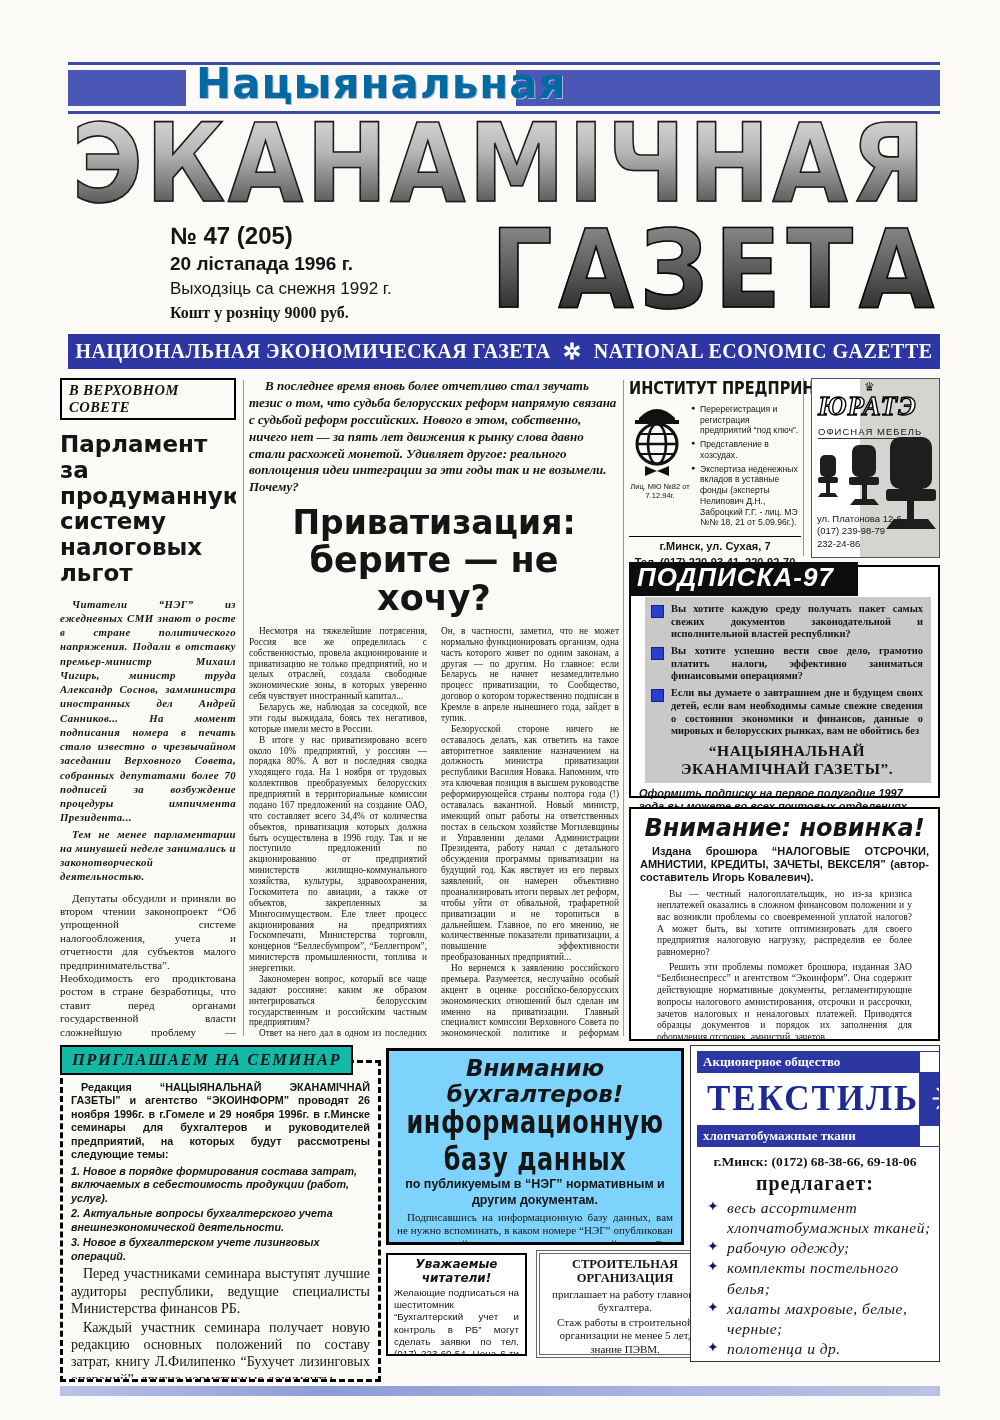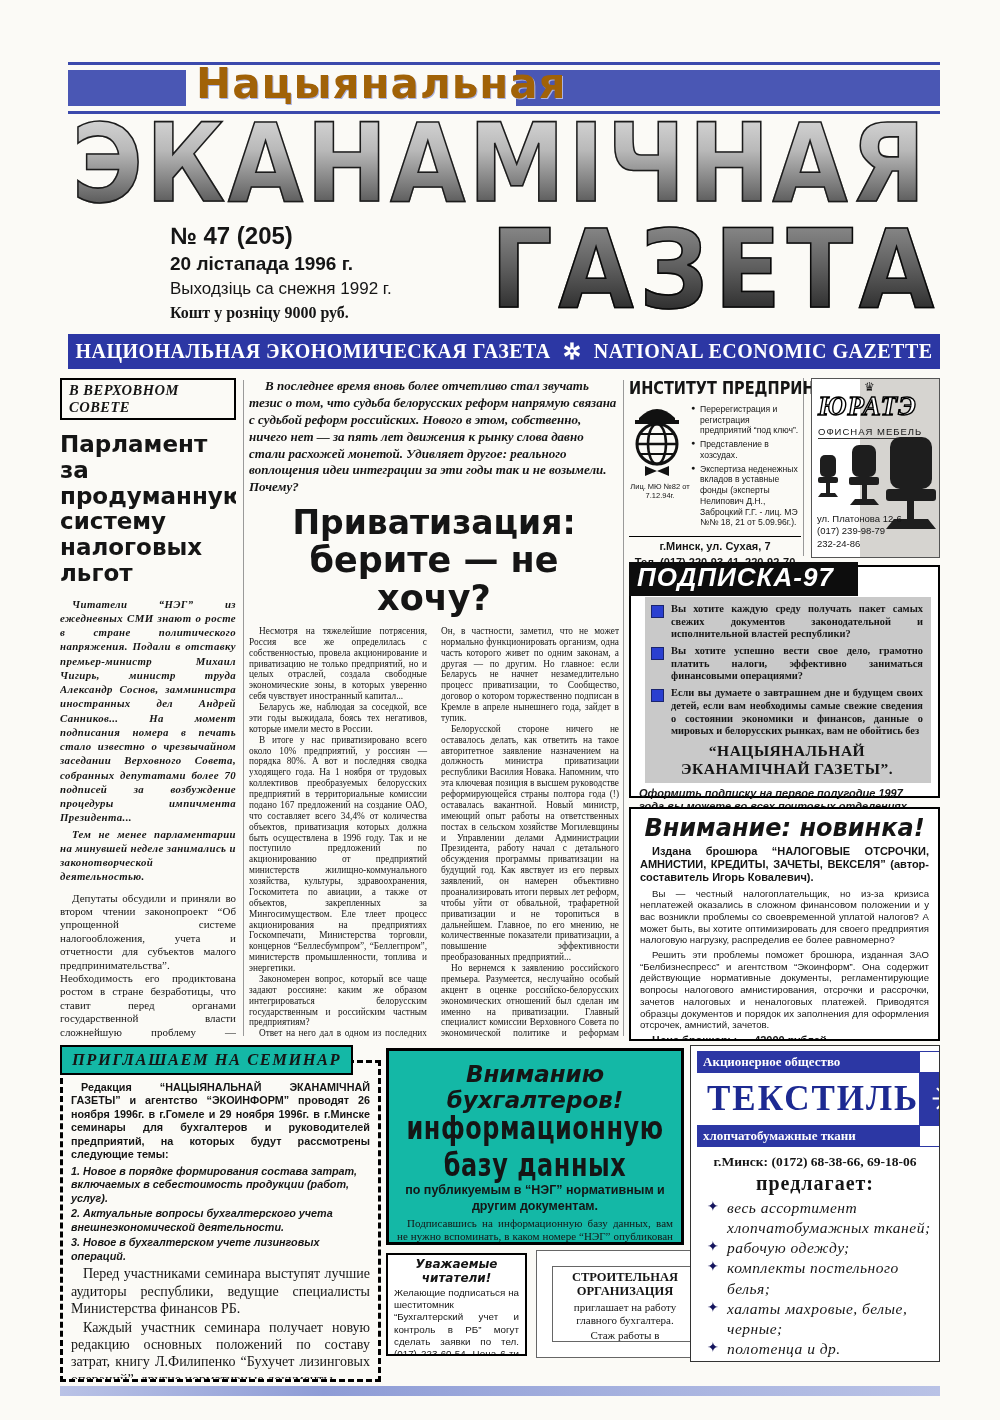--- a/index.html
+++ b/index.html
@@ -5,21 +5,21 @@
   html,body{margin:0;padding:0;background:#e8e6e0;}
   .page{position:relative;width:1000px;height:1420px;background:#fbfaf6;margin:0 auto;overflow:hidden;
         font-family:"Liberation Serif",serif;color:#151515;}
   
   .top-banner{position:absolute;left:68px;top:62px;width:872px;height:46px;
       border-top:3px solid #3b49ac;border-bottom:3px solid #3b49ac;}
   .top-banner .blk{position:absolute;top:5px;bottom:5px;background:#4a57b4;}
   .blk-l{left:0;width:118px;}
   .blk-r{left:448px;right:0;background:linear-gradient(90deg,#4a57b4,#3b49ac);}
   .banner-word{position:absolute;left:128px;top:-6px;font-family:"DejaVu Sans",sans-serif;
-      font-weight:bold;font-size:42px;color:#a16207;letter-spacing:1px;text-shadow:1px 1px 0 #aab2e2;}
+      font-weight:bold;font-size:42px;color:#0369a1;letter-spacing:1px;text-shadow:1px 1px 0 #aab2e2;}
   .mast1{position:absolute;left:58px;top:100px;width:884px;height:118px;text-align:center;
       font-family:"DejaVu Sans",sans-serif;font-weight:bold;font-size:97px;letter-spacing:3px;
       transform:scaleY(1.12);transform-origin:50% 0;
       background:linear-gradient(180deg,#e3e3e3 0%,#b9b9b9 38%,#6a6a6a 72%,#262626 100%);
       -webkit-background-clip:text;background-clip:text;color:transparent;
       -webkit-text-stroke:1.5px #1c1c1c;white-space:nowrap;}
   .mast2{position:absolute;left:470px;top:206px;width:470px;height:120px;text-align:right;
       font-family:"DejaVu Sans",sans-serif;font-weight:bold;font-size:97px;letter-spacing:6px;
       transform:scaleY(1.12);transform-origin:50% 0;
       background:linear-gradient(180deg,#9b9b9b 0%,#5f5f5f 45%,#0d0d0d 100%);
@@ -93,53 +93,53 @@
       font-size:11px;line-height:1.2;margin:2px 8px 0;}
   .sub-price{font-family:"Liberation Sans",sans-serif;font-weight:bold;font-size:10.8px;
       line-height:1.25;margin:1px 8px 0;}
   
   .nov-box{position:relative;margin-top:9px;border:2px solid #000;height:234px;padding:4px 9px;
       box-sizing:border-box;overflow:hidden;background:#fff;}
   .nov-title{text-align:center;font-family:"DejaVu Sans",sans-serif;font-weight:bold;
       font-style:italic;font-size:24px;margin:1px 0 3px;}
   .nov-intro{font-family:"Liberation Sans",sans-serif;font-weight:bold;font-size:11px;
       line-height:1.2;text-align:justify;margin:0 0 3px;text-indent:12px;}
-  .nov-p{font-family:Liberation Sans, sans-serif;font-size:9.6px;line-height:1.22;
-      text-align:justify;text-indent:12px;margin:0 0 3px;}
+  .nov-p{font-family:Liberation Serif, serif;font-size:9.6px;line-height:1.22;
+      text-align:justify;text-indent:12px;margin:0 17px 3px;}
   .nov-price{font-family:"Liberation Sans",sans-serif;font-weight:bold;font-size:11px;margin:0 0 2px;text-indent:12px;}
   
   .seminar{position:absolute;left:60px;top:1045px;width:321px;height:337px;}
   .sem-title{position:absolute;z-index:2;top:0;left:0;border:2px solid #000;background:#14b8a6;
       padding:3px 10px;font-weight:bold;font-style:italic;font-size:16.5px;letter-spacing:1.5px;}
   .sem-body{position:absolute;top:15px;left:0;right:0;bottom:0;border:3px dashed #000;
       padding:18px 8px 4px;overflow:hidden;}
   .sem-intro{font-family:"Liberation Sans",sans-serif;font-weight:bold;font-size:10.8px;
       line-height:1.25;text-align:justify;margin:0 0 3px;text-indent:10px;}
   .sem-item{font-family:"Liberation Sans",sans-serif;font-weight:bold;font-style:italic;
       font-size:10.8px;line-height:1.25;margin:0 0 2px;}
   .sem-p{font-size:14px;line-height:1.23;text-align:justify;text-indent:12px;margin:0 0 2px;}
   .sem-p.b{font-weight:bold;}
   .acc-box{position:absolute;left:386px;top:1048px;width:298px;height:197px;border:3px solid #000;
-      padding:9px 8px;box-sizing:border-box;overflow:hidden;background:#14b8a6;}
+      padding:3px 8px;box-sizing:border-box;overflow:hidden;background:#7dd3fc;}
   .acc-title{text-align:center;font-family:"DejaVu Sans",sans-serif;font-weight:bold;
       font-style:italic;font-size:23px;margin:1px 0 2px;}
   .acc-sub{text-align:center;font-family:"Liberation Sans",sans-serif;font-weight:bold;
       font-size:11.5px;line-height:1.25;margin:0;}
   .acc-big{text-align:center;font-family:"DejaVu Sans",sans-serif;font-weight:bold;font-size:24px;
       margin:6px 0 8px;transform:scaleY(1.3);letter-spacing:0.5px;}
   .acc-sub2{text-align:center;font-family:"Liberation Sans",sans-serif;font-weight:bold;
       font-size:12.5px;line-height:1.25;margin:0 0 3px;}
   .acc-p{font-size:11px;line-height:1.2;text-align:justify;margin:0 0 3px;text-indent:10px;}
   .readers-box{position:absolute;left:386px;top:1253px;width:141px;height:103px;border:2px solid #000;
       padding:2px 6px;box-sizing:border-box;overflow:hidden;background:#fff;}
   .read-title{text-align:center;font-family:"DejaVu Sans",sans-serif;font-weight:bold;
       font-style:italic;font-size:12px;margin:0 0 2px;}
   .read-p{font-family:"Liberation Sans",sans-serif;font-size:9.8px;line-height:1.25;text-align:justify;margin:0;}
   .constr-box{position:absolute;left:536px;top:1250px;width:178px;height:108px;border:1px solid #666;
-      padding:15px;box-sizing:border-box;background:#fff;}
+      padding:2px;box-sizing:border-box;background:#fff;}
   .constr-in{border:1px solid #666;height:100%;box-sizing:border-box;padding:3px 5px;overflow:hidden;}
   .constr-title{text-align:center;font-weight:bold;font-size:12.5px;line-height:1.15;margin:0;}
   .constr-p{text-align:center;font-size:11px;line-height:1.2;margin:2px 0;}
   
   .textile-box{position:absolute;left:690px;top:1045px;width:250px;height:317px;border:1px solid #333;
       padding:5px 6px;box-sizing:border-box;background:#fff;overflow:hidden;}
   .tex-head{display:grid;grid-template-columns:1fr 56px;grid-auto-rows:auto;}
   .tex-bar{background:#2c37a4;color:#fff;font-weight:bold;font-size:13px;
       display:flex;align-items:center;padding:2px 6px;height:22px;box-sizing:border-box;}
   .tex-cell-w{background:#fff;border:1px solid #2c37a4;}

